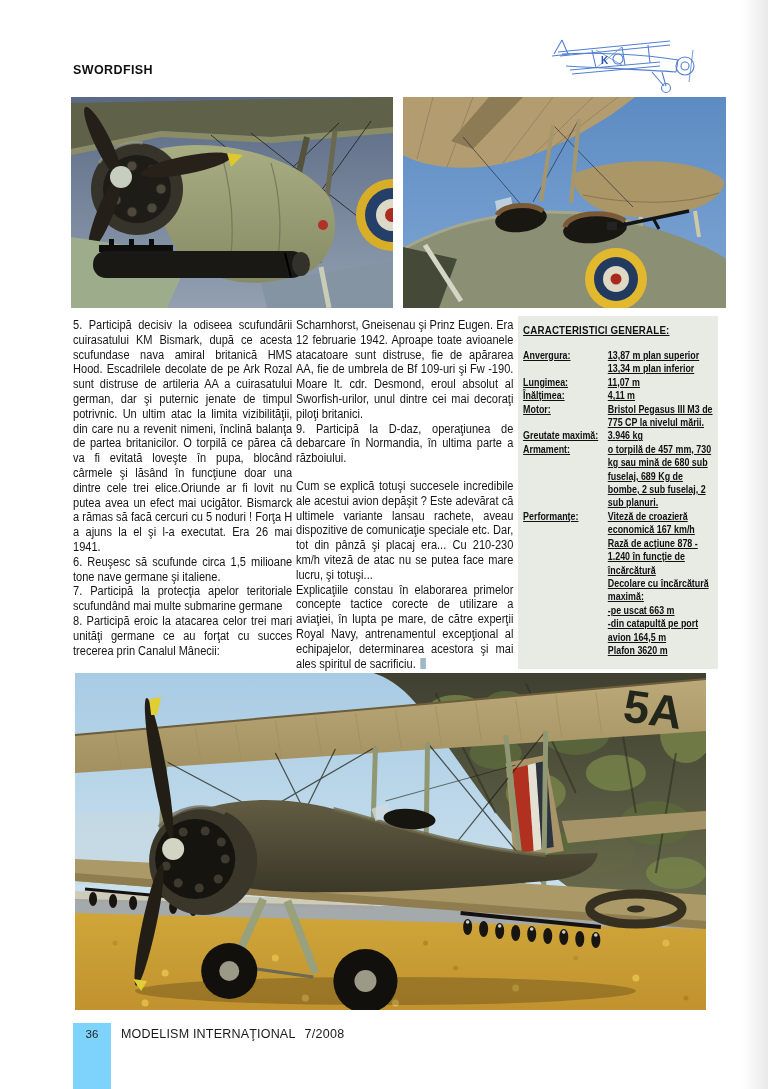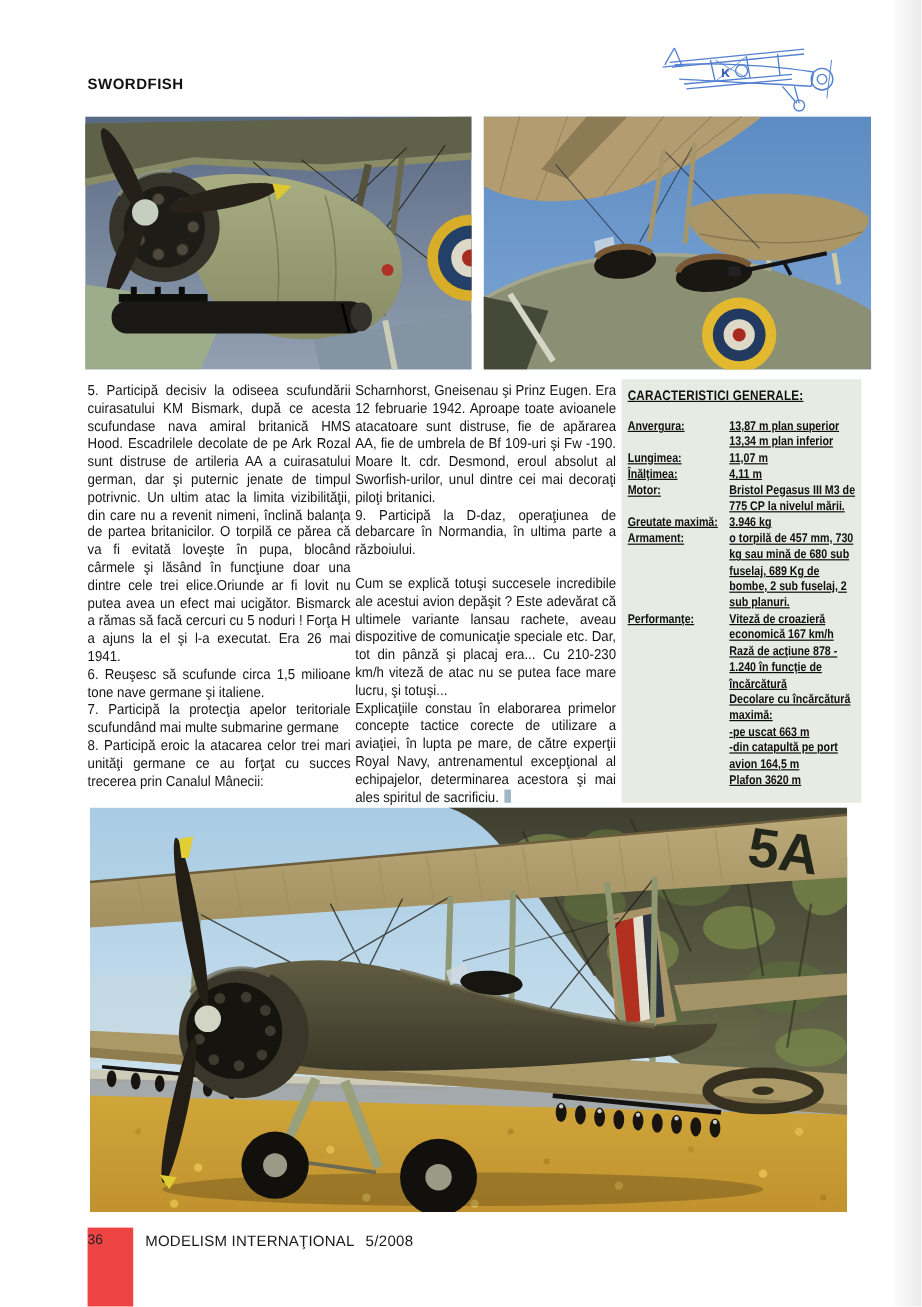--- a/index.html
+++ b/index.html
@@ -21,22 +21,22 @@
   .col1{left:73px;width:238px;}
   .col2{left:296px;width:236px;}
   .end-mark{display:inline-block;width:6px;height:11px;background:#9fb6c4;margin-left:5px;vertical-align:-1px;}
   .specs{position:absolute;left:518px;top:316px;width:236px;background:#e8eae4;
         padding:8px 6px 12px 6px;box-sizing:border-box;transform-origin:0 0;transform:scaleX(.847);
         font-weight:bold;color:#101010;}
   .specs-title{font-size:11.5px;text-decoration:underline;margin-bottom:13px;letter-spacing:.2px;}
   .spec-row{display:flex;align-items:flex-start;}
   .spec-label{flex:0 0 100px;font-size:10.5px;line-height:13.4px;text-decoration:underline;}
   .spec-value{flex:1;font-size:10.5px;line-height:13.4px;text-decoration:underline;white-space:pre-line;}
-  .footer-box{position:absolute;left:73px;top:1023px;width:38px;height:66px;background:#ef4444;
-        font-size:11.5px;color:#222;padding-top:5px;box-sizing:border-box;}
+  .footer-box{position:absolute;left:73px;top:1023px;width:38px;height:66px;background:#7dd3fc;
+        text-align:center;font-size:11.5px;color:#222;padding-top:5px;box-sizing:border-box;}
   .footer-line{position:absolute;left:121px;top:1027px;font-size:12.5px;}
   .footer-line .mag{font-weight:normal;letter-spacing:.2px;}
   .footer-line .issue{font-weight:normal;margin-left:9px;letter-spacing:.3px;}
 </style>
 </head>
 <body>
 
 <div id="page">
 
   <div class="header">
@@ -433,17 +433,17 @@
       <circle cx="154" cy="298" r="10" fill="#9a9a86"></circle>
       <circle cx="290" cy="308" r="32" fill="#12100c"></circle>
       <circle cx="290" cy="308" r="11" fill="#9a9a86"></circle>
     </g>
   </svg>
 
   <div class="footer-box">
     <span>36</span>
   </div>
   <div class="footer-line">
-    <span class="mag">MODELISM INTERNAŢIONAL</span><span class="issue">5/2008</span>
+    <span class="mag">MODELISM INTERNAŢIONAL</span><span class="issue">7/2008</span>
   </div>
 
   <div class="page-edge"></div>
 </div>
 
 </body></html>

